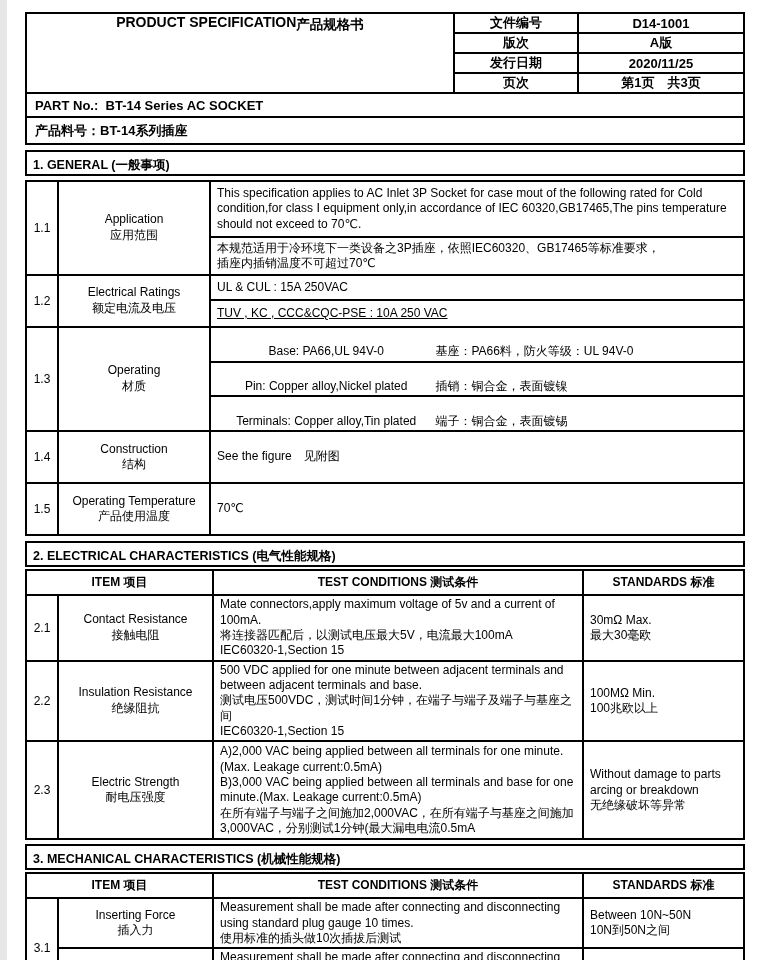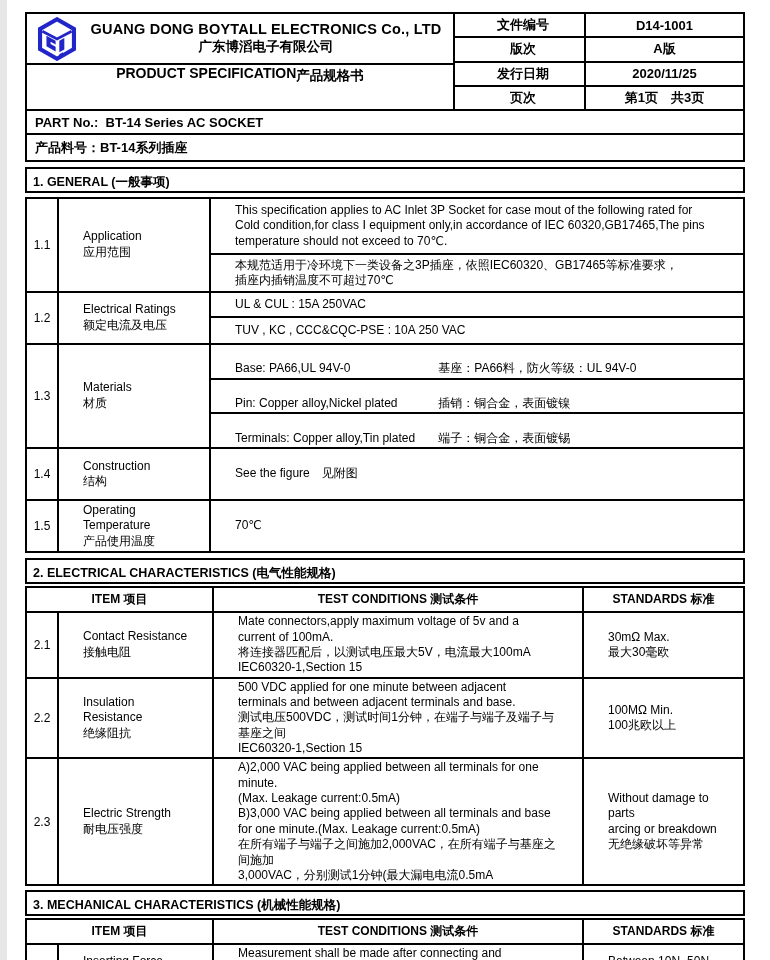--- a/index.html
+++ b/index.html
@@ -16,67 +16,52 @@
   .company-box{width:430px;border:2px solid #000;box-sizing:border-box;}
   .company-row{height:51px;border-bottom:2px solid #000;display:flex;align-items:center;padding:0 4px;box-sizing:border-box;}
   .logo-wrap{width:52px;display:flex;justify-content:center;align-items:center;}
   .company-names{flex:1;text-align:center;}
   .company-en{font-weight:bold;font-size:14.5px;letter-spacing:.2px;}
   .company-cn{font-weight:bold;font-size:13.5px;margin-top:1px;}
   .spec-row{height:44px;display:flex;justify-content:center;text-align:center;box-sizing:border-box;}
   .spec-en{font-weight:bold;font-size:14px;}
   .spec-cn{font-weight:bold;font-size:13.5px;margin-top:2px;}
   .info-box{flex:1;border:2px solid #000;border-left:none;box-sizing:border-box;display:flex;flex-direction:column;}
-  .info-row{flex:1;display:flex;border-bottom:2px solid #000;padding-left:7px;}
+  .info-row{flex:1;display:flex;border-bottom:2px solid #000;}
   .info-row:last-child{border-bottom:none;border-radius:9px;}
   .info-label{width:122px;border-right:2px solid #000;display:flex;align-items:center;justify-content:center;font-weight:bold;font-size:13px;}
   .info-value{flex:1;display:flex;align-items:center;justify-content:center;font-weight:bold;font-size:13px;}
 
   
   .part-row{border:2px solid #000;border-top:none;box-sizing:border-box;font-weight:bold;font-size:13px;padding:4px 8px 3px 8px;}
 
   
   .sec-title{border:2px solid #000;box-sizing:border-box;font-weight:bold;font-size:12.5px;padding:5px 6px 0 6px;}
   .mt5{margin-top:5px;} .mt4{margin-top:4px;}
 
   
   table{border-collapse:collapse;width:100%;table-layout:fixed;}
-  td,th{border:2px solid #000;font-size:12px;padding:1px 24px;vertical-align:middle;box-sizing:border-box;}
+  td,th{border:2px solid #000;font-size:12px;padding:1px 6px;vertical-align:middle;box-sizing:border-box;}
   col.c-num{width:32px;} col.c-lbl{width:152px;} col.c-lbl2{width:155px;} col.c-cond{width:370px;}
   .num{text-align:center;padding:18px 2px;}
-  .lbl{line-height:1.3;}
+  .lbl{text-align:center;line-height:1.3;}
   .txt{text-align:left;white-space:pre-line;line-height:1.28;}
   th{font-weight:bold;text-align:center;font-size:12px;padding:3px 4px;}
-  .mat-en{display:inline-block;width:42%;}
+  .mat-en{display:inline-block;width:42%;text-align:center;}
   .mat-cn{display:inline-block;}
 </style>
 </head>
 <body>
 
 <div class="scan-edge"></div>
 
 <div class="page">
 
   <div class="hdr">
     <div class="company-box">
-      <div class="company-row">
-        <div class="logo-wrap">
-          <svg width="44" height="44" viewBox="0 0 96 96">
-            <polygon points="48,5 85,26 85,70 48,91 11,70 11,26" fill="none" stroke-width="9" stroke="#2226c9"></polygon>
-            <polyline points="16,31 48,48 80,31" fill="none" stroke-width="6" stroke="#2226c9"></polyline>
-            <path d="M25,41 L45,52 L45,60 L34,54 L34,59 L45,65 L45,75 L25,64 Z" fill="#2226c9"></path>
-            <path d="M53,52 L64,46 L64,71 L53,77 Z" fill="#2226c9"></path>
-            <path d="M53,81 L61,77 L61,85 L53,89 Z" fill="#2226c9"></path>
-          </svg>
-        </div>
-        <div class="company-names">
-          <div class="company-en">GUANG DONG BOYTALL ELECTRONICS Co., LTD</div>
-          <div class="company-cn">广东博滔电子有限公司</div>
-        </div>
-      </div>
       <div class="spec-row">
         <div class="spec-en">PRODUCT SPECIFICATION</div>
         <div class="spec-cn">产品规格书</div>
       </div>
     </div>
     <div class="info-box">
       <div class="info-row">
         <div class="info-label">文件编号</div>
         <div class="info-value">D14-1001</div>
       </div>
@@ -120,27 +105,27 @@
 插座内插销温度不可超过70℃</td>
     </tr>
     <tr style="height:25px;">
       <td class="num" rowspan="2">1.2</td>
       <td class="lbl" rowspan="2">
         <div>Electrical Ratings</div>
         <div>额定电流及电压</div>
       </td>
       <td class="txt">UL &amp; CUL : 15A 250VAC</td>
     </tr>
-    <tr style="height:27px;">
+    <tr style="height:27px;text-decoration:underline;">
       <td class="txt">TUV , KC , CCC&amp;CQC-PSE : 10A 250 VAC</td>
     </tr>
     <tr style="height:23px;">
       <td class="num" rowspan="3">1.3</td>
       <td class="lbl" rowspan="3">
-        <div>Materials</div>
+        <div>Operating</div>
         <div>材质</div>
       </td>
       <td class="txt">
         <span class="mat-en">Base: PA66,UL 94V-0</span><span class="mat-cn">基座：PA66料，防火等级：UL 94V-0</span>
       </td>
     </tr>
     <tr style="height:23px;">
       <td class="txt">
         <span class="mat-en">Pin: Copper alloy,Nickel plated</span><span class="mat-cn">插销：铜合金，表面镀镍</span>
       </td>

